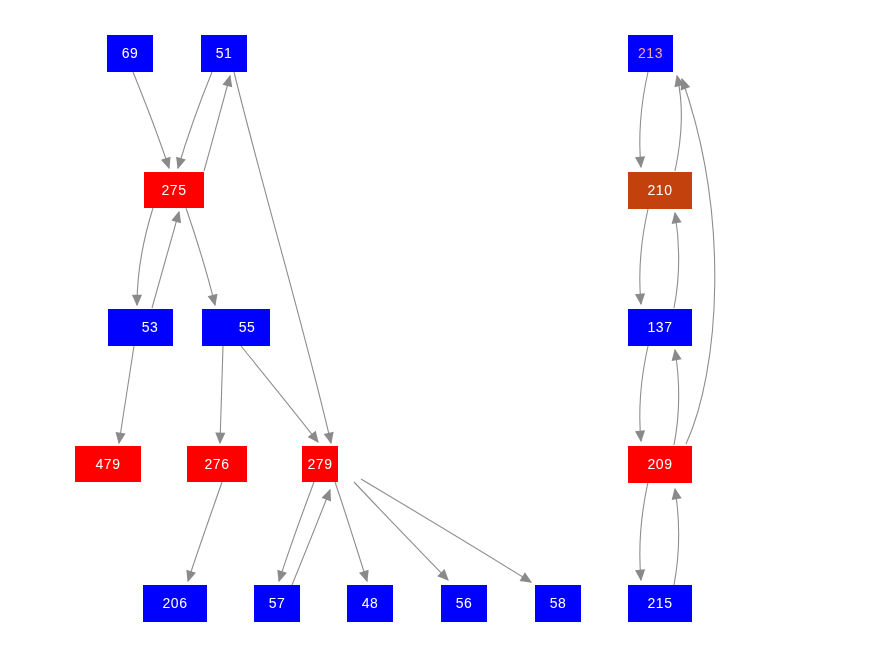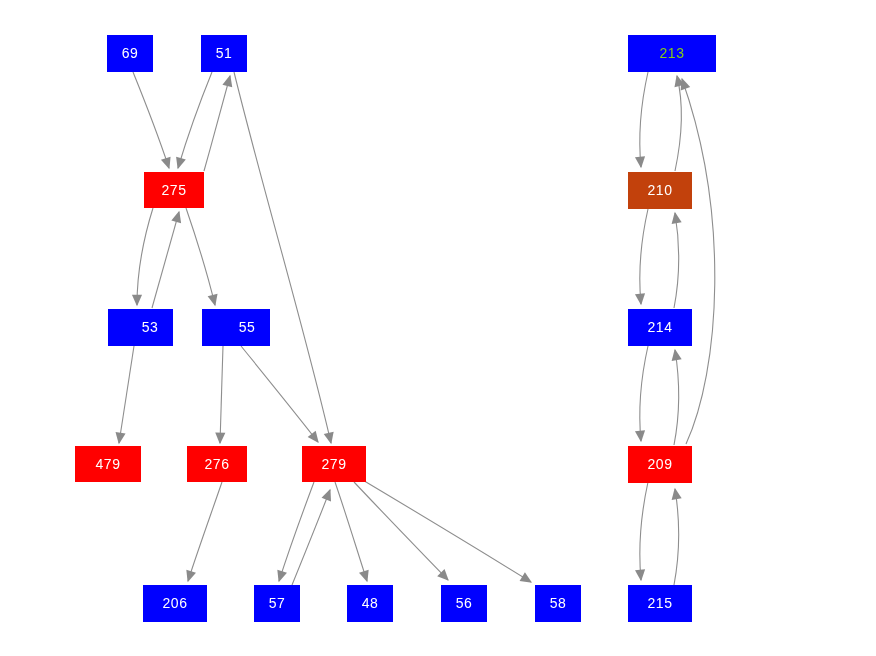--- a/index.html
+++ b/index.html
@@ -70,29 +70,29 @@
       <path d="M674,308 C680,277 680,244 675,213" class="edge" stroke="#8e8e8e" marker-end="url(#arrowhead)"></path>
       <path d="M648,346 C641,377 638,410 641,441" class="edge" stroke="#8e8e8e" marker-end="url(#arrowhead)"></path>
       <path d="M674,445 C680,414 680,381 675,350" class="edge" stroke="#8e8e8e" marker-end="url(#arrowhead)"></path>
       <path d="M648,482 C641,514 638,547 641,580" class="edge" stroke="#8e8e8e" marker-end="url(#arrowhead)"></path>
       <path d="M674,585 C680,553 680,520 675,489" class="edge" stroke="#8e8e8e" marker-end="url(#arrowhead)"></path>
       <path d="M686,444 C720,370 730,215 682,79" class="edge" stroke="#8e8e8e" marker-end="url(#arrowhead)"></path>
     </svg>
   <div id="nodes-layer">
       <div class="node" style="left: 107px; top: 34.5px; width: 46px; height: 37px; background: rgb(0, 0, 255); color: rgb(255, 255, 255);">69</div>
       <div class="node" style="left: 201px; top: 34.5px; width: 46px; height: 37px; background: rgb(0, 0, 255); color: rgb(255, 255, 255);">51</div>
-      <div class="node" style="left: 628px; top: 34.5px; width: 88px; height: 37px; background: rgb(0, 0, 255); color: #84cc16;">213</div>
+      <div class="node" style="left: 628px; top: 34.5px; width: 45px; height: 37px; background: rgb(0, 0, 255); color: #fca5a5;">213</div>
       <div class="node" style="left: 144px; top: 172px; width: 60px; height: 36px; background: rgb(255, 0, 0); color: rgb(255, 255, 255);">275</div>
       <div class="node" style="left: 628px; top: 171.5px; width: 64px; height: 37px; background: #c2410c; color: rgb(255, 255, 255);">210</div>
       <div class="node" style="left: 108px; top: 308.5px; width: 46px; height: 37px; background: rgb(0, 0, 255); color: rgb(255, 255, 255); padding-left: 19px;">53</div>
       <div class="node" style="left: 202px; top: 308.5px; width: 46px; height: 37px; background: rgb(0, 0, 255); color: rgb(255, 255, 255); padding-left: 22px;">55</div>
-      <div class="node" style="left: 628px; top: 308.5px; width: 64px; height: 37px; background: rgb(0, 0, 255); color: rgb(255, 255, 255);">214</div>
+      <div class="node" style="left: 628px; top: 308.5px; width: 64px; height: 37px; background: rgb(0, 0, 255); color: rgb(255, 255, 255);">137</div>
       <div class="node" style="left: 75px; top: 446px; width: 66px; height: 36px; background: rgb(255, 0, 0); color: rgb(255, 255, 255);">479</div>
       <div class="node" style="left: 187px; top: 446px; width: 60px; height: 36px; background: rgb(255, 0, 0); color: rgb(255, 255, 255);">276</div>
-      <div class="node" style="left: 302px; top: 446px; width: 64px; height: 36px; background: rgb(255, 0, 0); color: rgb(255, 255, 255);">279</div>
+      <div class="node" style="left: 302px; top: 446px; width: 36px; height: 36px; background: rgb(255, 0, 0); color: rgb(255, 255, 255);">279</div>
       <div class="node" style="left: 628px; top: 445.5px; width: 64px; height: 37px; background: rgb(255, 0, 0); color: rgb(255, 255, 255);">209</div>
       <div class="node" style="left: 143px; top: 584.5px; width: 64px; height: 37px; background: rgb(0, 0, 255); color: rgb(255, 255, 255);">206</div>
       <div class="node" style="left: 254px; top: 584.5px; width: 46px; height: 37px; background: rgb(0, 0, 255); color: rgb(255, 255, 255);">57</div>
       <div class="node" style="left: 347px; top: 584.5px; width: 46px; height: 37px; background: rgb(0, 0, 255); color: rgb(255, 255, 255);">48</div>
       <div class="node" style="left: 441px; top: 584.5px; width: 46px; height: 37px; background: rgb(0, 0, 255); color: rgb(255, 255, 255);">56</div>
       <div class="node" style="left: 535px; top: 584.5px; width: 46px; height: 37px; background: rgb(0, 0, 255); color: rgb(255, 255, 255);">58</div>
       <div class="node" style="left: 628px; top: 584.5px; width: 64px; height: 37px; background: rgb(0, 0, 255); color: rgb(255, 255, 255);">215</div>
     </div>
 </div>
 

